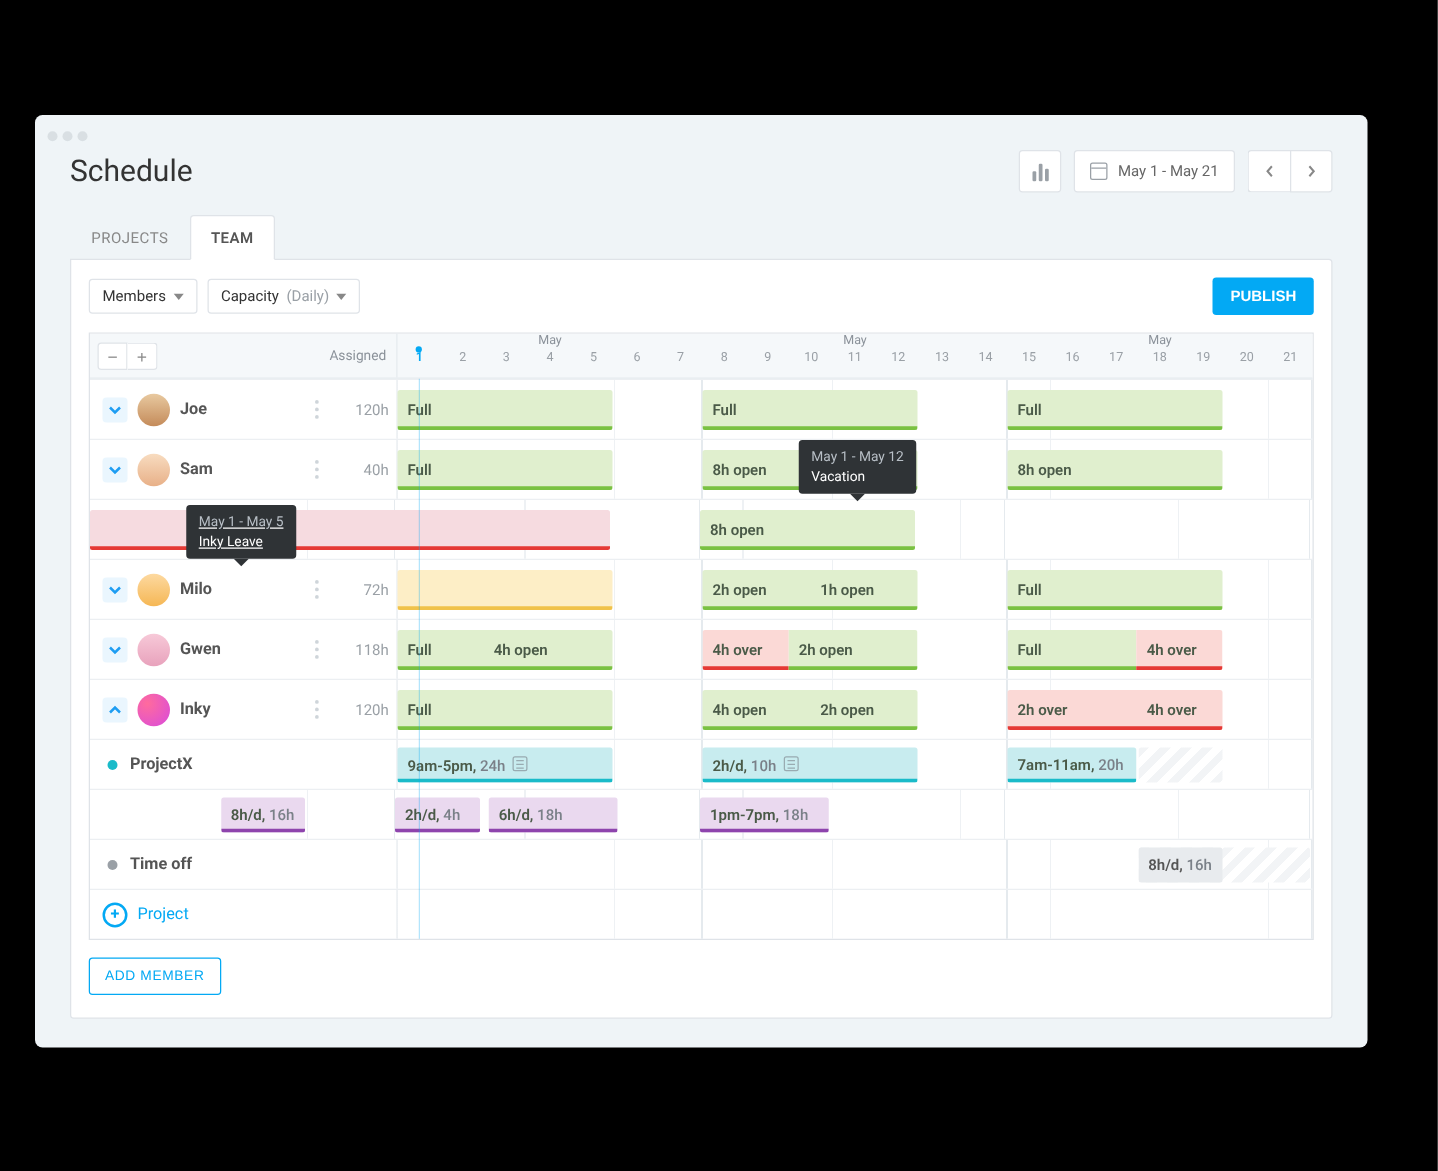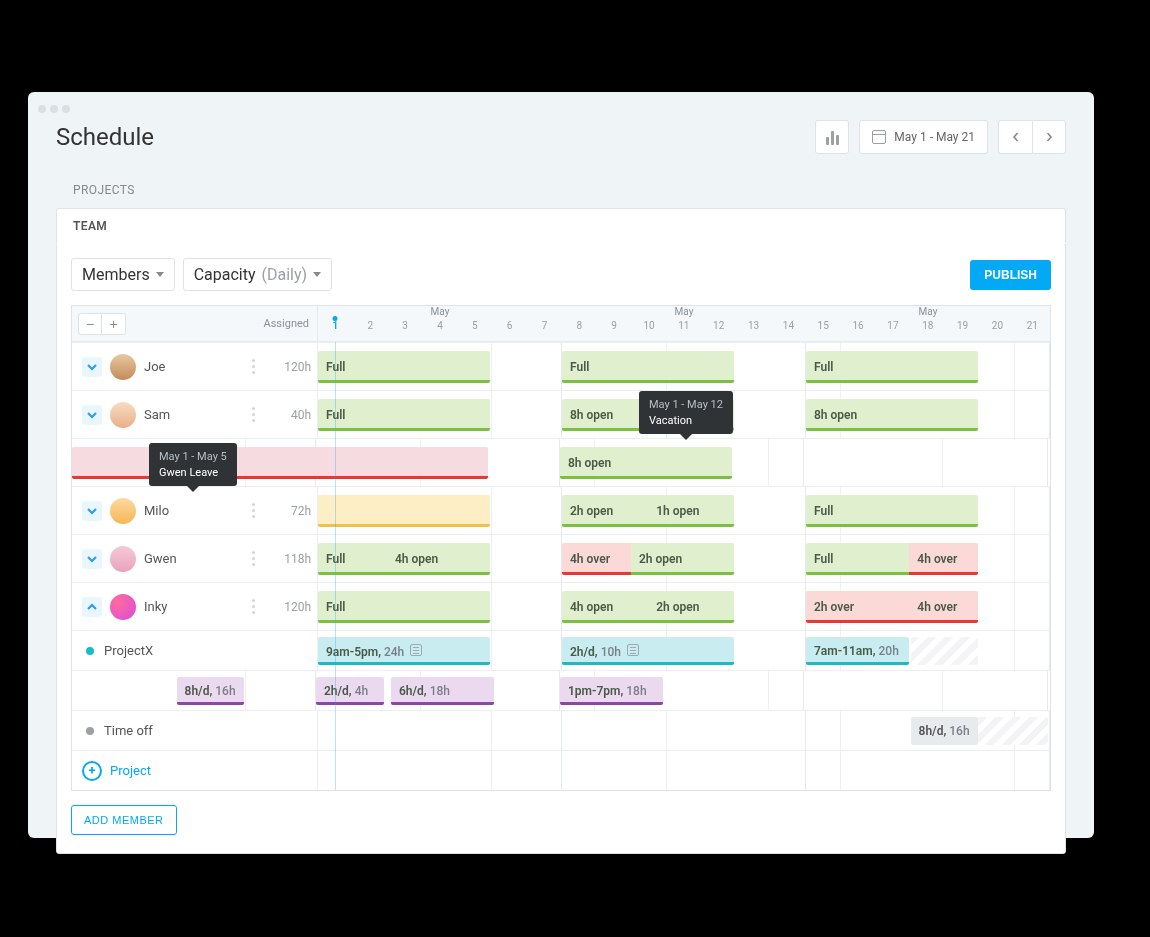--- a/index.html
+++ b/index.html
@@ -17,30 +17,30 @@
   .icon-btn, .range-btn, .nav-btn {
     border:1px solid #dfe3e8; background:#fff; border-radius:3px; display:flex; align-items:center; justify-content:center;
     font-size:12px; color:#666;
   }
   .icon-btn { width:34px; height:34px; }
   .range-btn { height:34px; padding:0 12px; gap:8px; }
   .navs { display:flex; }
   .nav-btn { width:34px; height:34px; }
   .nav-btn:first-child { border-right:none; border-radius:3px 0 0 3px; }
   .nav-btn:last-child { border-radius:0 3px 3px 0; }
-  .tabs-row { display:flex; padding: 10px 28px 0; gap:0;flex-direction:column; }
+  .tabs-row { display:flex; padding: 10px 28px 0; gap:0; }
   .tab { padding:10px 16px; font-size:12px; color:#888; letter-spacing:.4px; border:1px solid transparent; border-radius:3px 3px 0 0; cursor:pointer; }
   .tab.active { background:#fff; color:#555; border-color:#dfe3e8; border-bottom-color:#fff; font-weight:600; }
   .panel {
     margin: -1px 28px 16px; background:#fff; border:1px solid #dfe3e8; border-radius:0 3px 3px 3px;
     padding:0 0 18px;
   }
   .toolbar { display:flex; align-items:center; justify-content:space-between; padding:14px 14px; }
   .selectors { display:flex; gap:8px; }
-  .select { border:1px solid #dfe3e8; padding:6px 10px; border-radius:3px; font-size:16px; color:#333; display:flex; align-items:center; gap:6px; cursor:pointer;justify-content:flex-end; }
+  .select { border:1px solid #dfe3e8; padding:6px 10px; border-radius:3px; font-size:12px; color:#333; display:flex; align-items:center; gap:6px; cursor:pointer;justify-content:flex-end; }
   .select .muted { color:#9aa0a6; }
   .caret-down { width:0; height:0; border-left:4px solid transparent; border-right:4px solid transparent; border-top:5px solid #888; }
   .publish-btn { background:#03a9f4; color:#fff; border:none; border-radius:3px; padding:8px 14px; font-size:12px; font-weight:600; cursor:pointer; }
   .grid-wrap { position:relative; margin:0 14px; border:1px solid #dfe3e8; }
   
   .grid-hdr { display:flex; height:36px; background:#f5f8fa; border-bottom:1px solid #e5eaee; font-size:11px; color:#8b929a; }
   .left-hdr { width:246px; display:flex; align-items:center; border-right:1px solid #e5eaee; }
   .zoom { display:flex; gap:0; margin-left:6px; }
   .zoom button { width:24px; height:22px; border:1px solid #dfe3e8; background:#fff; color:#888; font-size:14px; line-height:1; cursor:pointer; }
   .zoom button:first-child { border-radius:3px 0 0 3px; }
@@ -53,21 +53,21 @@
   .day-cell { text-align:center; font-size:10px; color:#9aa0a6; }
   .day-cell.today { color:#03a9f4; font-weight:600; position:relative; }
   .day-cell.today::before { content:""; position:absolute; width:5px; height:5px; background:#03a9f4; border-radius:50%; left:50%; transform:translateX(-50%); top:-4px; }
   
   .row { display:flex; border-top:1px solid #eceff2; min-height:48px; }
   .row.sub { min-height:40px; }
   .leftcol { width:246px; display:flex; align-items:center; padding:0 6px 0 10px; border-right:1px solid #eceff2; font-size:13px; color:#555; }
   .chev { width:20px; height:20px; border-radius:3px; background:#eaf6fe; display:flex; align-items:center; justify-content:center; margin-right:8px; color:#1e9df2; cursor:pointer; }
   .chev svg { width:12px; height:12px; }
   .avatar { width:26px; height:26px; border-radius:50%; margin-right:8px; display:inline-block; }
-  .name { flex:0 0 auto; }
+  .name { flex:0 0 auto;font-weight:bold; }
   .drag { margin-left:auto; margin-right:8px; display:flex; flex-direction:column; gap:3px; cursor:grab; }
   .drag span { width:3px; height:3px; background:#cfd5da; border-radius:50%; }
   .assigned { width:48px; text-align:right; font-size:12px; color:#9aa0a6; }
   .timeline { flex:1; position:relative; background:
     repeating-linear-gradient(to right, transparent 0, transparent calc(var(--day)*5 - 1px), #eef1f4 calc(var(--day)*5 - 1px), #eef1f4 calc(var(--day)*5)),
     repeating-linear-gradient(to right, transparent 0, transparent calc(var(--day)*7 - 1px), #e5eaee calc(var(--day)*7 - 1px), #e5eaee calc(var(--day)*7));
   }
   .block { position:absolute; top:8px; height:32px; border-radius:2px; display:flex; align-items:center; font-size:12px; font-weight:600; color:#4a5a48; overflow:hidden; }
   .row.sub .block { height:28px; top:6px; }
   .block .bar { position:absolute; left:0; right:0; bottom:0; height:3px; }
@@ -276,23 +276,23 @@
 
       <div class="row">
         <div class="timeline">
           <div class="block c-pink" style="left: 0px; width: 416.286px;">
               <span class="bar"></span>
             </div>
           <div class="block c-green" style="left: 488px; width: 172.286px;">
               <span class="txt">8h open</span>
               <span class="bar"></span>
             </div>
-          <div class="tooltip" style="top: 4px; left: 77px;">
+          <div class="tooltip" style="top: 4px; left: 77px; text-decoration: underline;">
             <div class="range">May 1 - May 5</div>
-            <div>Gwen Leave</div>
+            <div>Inky Leave</div>
           </div>
         </div>
       </div>
 
       <div class="row">
         <div class="leftcol">
           <span class="chev">
               <svg viewBox="0 0 12 12">
                 <path d="M2 4l4 4 4-4" fill="none" stroke="#1e9df2" stroke-width="2"></path>
               </svg>

